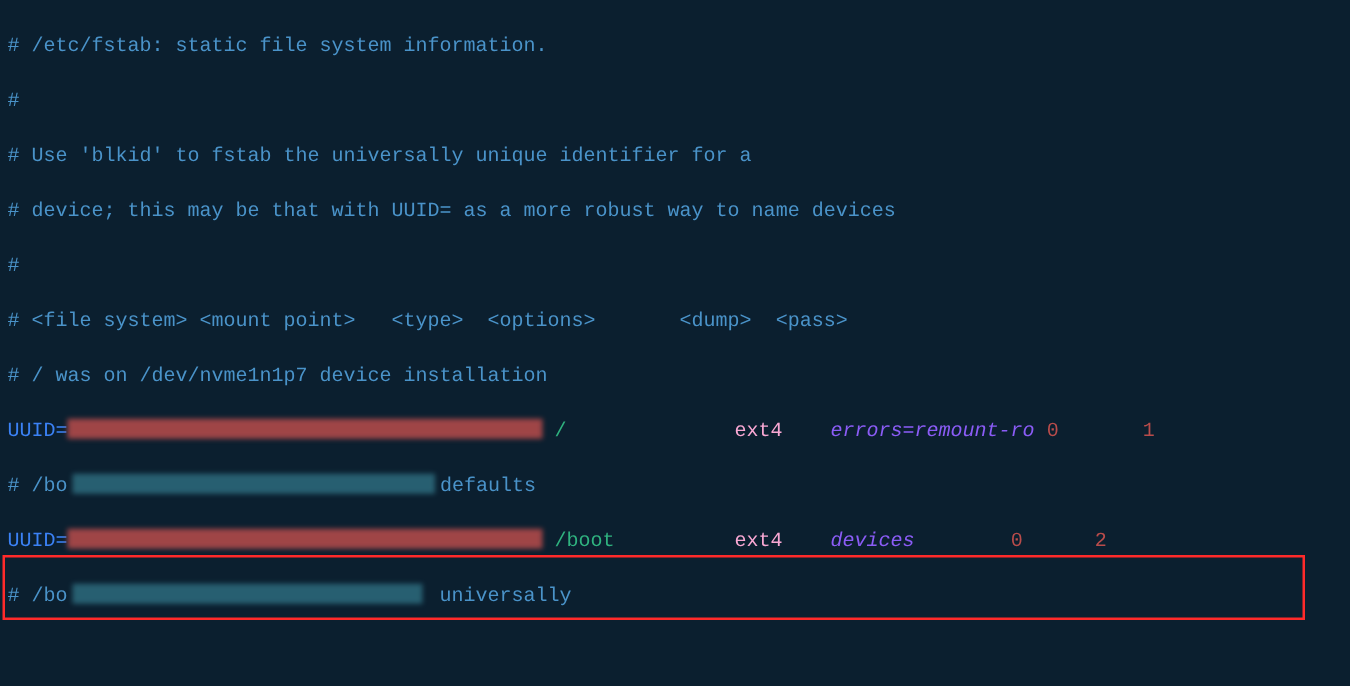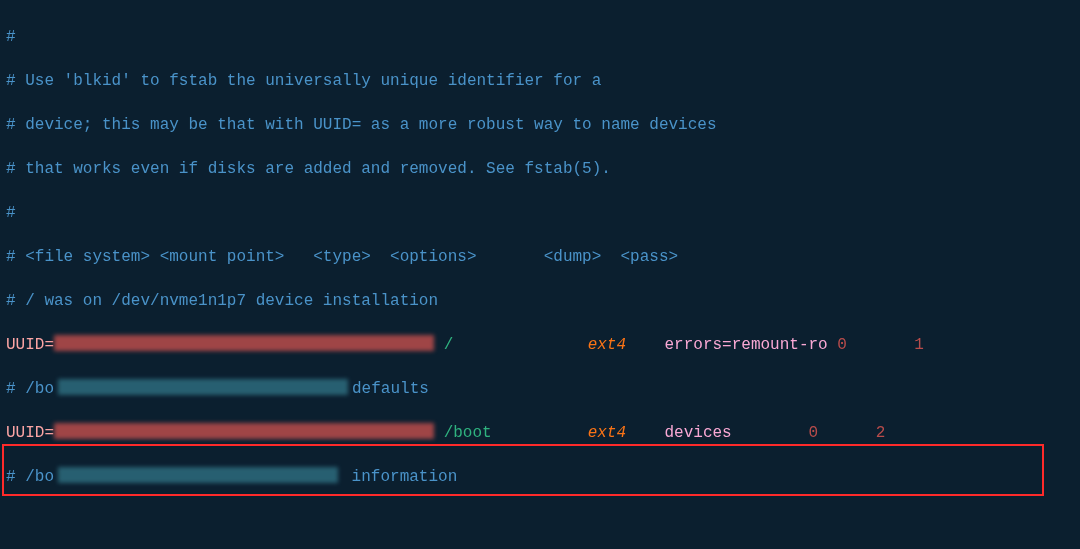--- a/index.html
+++ b/index.html
@@ -1,43 +1,43 @@
 <!DOCTYPE html>
 <html><head>
 <meta charset="utf-8">
 <style>
   html,body{margin:0;padding:0;width:1080px;height:549px;background:#0b1f2f;font-family:"Consolas","Menlo","Courier New",monospace;font-size:16px;line-height:22px;overflow:hidden;}
   .screen{padding:4px 6px;white-space:pre;position:relative;color:#4a93c9;}
   .comment{color:#4a93c9;}
-  .uuid-kw{color:#fca5a5;margin-top:22px;}
+  .uuid-kw{color:#3b82f6;margin-top:22px;}
   .mnt{color:#2fb27f;}
-  .type{color:#f97316;font-style:italic;}
-  .opt{color:#f9a8d4;}
+  .type{color:#f9a8d4;}
+  .opt{color:#8b5cf6;font-style:italic;}
   .num{color:#b94c4b;}
   .num1{color:#b94c4b;}
   .redact{display:inline-block;height:16px;vertical-align:-2px;background:#b94c4b;filter:blur(2.2px);opacity:.85;}
   .redactB{display:inline-block;height:16px;vertical-align:-2px;background:#2d6b7d;filter:blur(2.2px);opacity:.85;}
   .hlbox{position:absolute;border:2.5px solid #ff2a2a;left:2px;right:36px;top:444px;height:48px;pointer-events:none;}
   .row{display:block;}
 </style>
 </head>
 <body>
 
 <div class="screen">
+<span class="row comment"># /etc/fstab: static file system information.</span>
 <span class="row comment">#</span>
 <span class="row comment"># Use 'blkid' to fstab the universally unique identifier for a</span>
 <span class="row comment"># device; this may be that with UUID= as a more robust way to name devices</span>
-<span class="row comment"># that works even if disks are added and removed. See fstab(5).</span>
 <span class="row comment">#</span>
 <span class="row comment"># &lt;file system&gt; &lt;mount point&gt;   &lt;type&gt;  &lt;options&gt;       &lt;dump&gt;  &lt;pass&gt;</span>
 <span class="row comment"># / was on /dev/nvme1n1p7 device installation</span>
 <span class="row"><span class="uuid-kw">UUID=</span><span class="redact" style="width:380px"></span> <span class="mnt">/</span>              <span class="type">ext4</span>    <span class="opt">errors=remount-ro</span> <span class="num">0</span>       <span class="num1">1</span></span>
 <span class="row comment"><span># /bo</span><span class="redactB" style="width:290px;margin:0 4px"></span><span>defaults</span></span>
 <span class="row"><span class="uuid-kw">UUID=</span><span class="redact" style="width:380px"></span> <span class="mnt">/boot</span>          <span class="type">ext4</span>    <span class="opt">devices</span>        <span class="num">0</span>      <span class="num1">2</span></span>
-<span class="row comment"><span># /bo</span><span class="redactB" style="width:280px;margin:0 4px"></span><span> information</span></span>
+<span class="row comment"><span># /bo</span><span class="redactB" style="width:280px;margin:0 4px"></span><span> universally</span></span>
 
 
 
 
 
 
 
 
 
 

